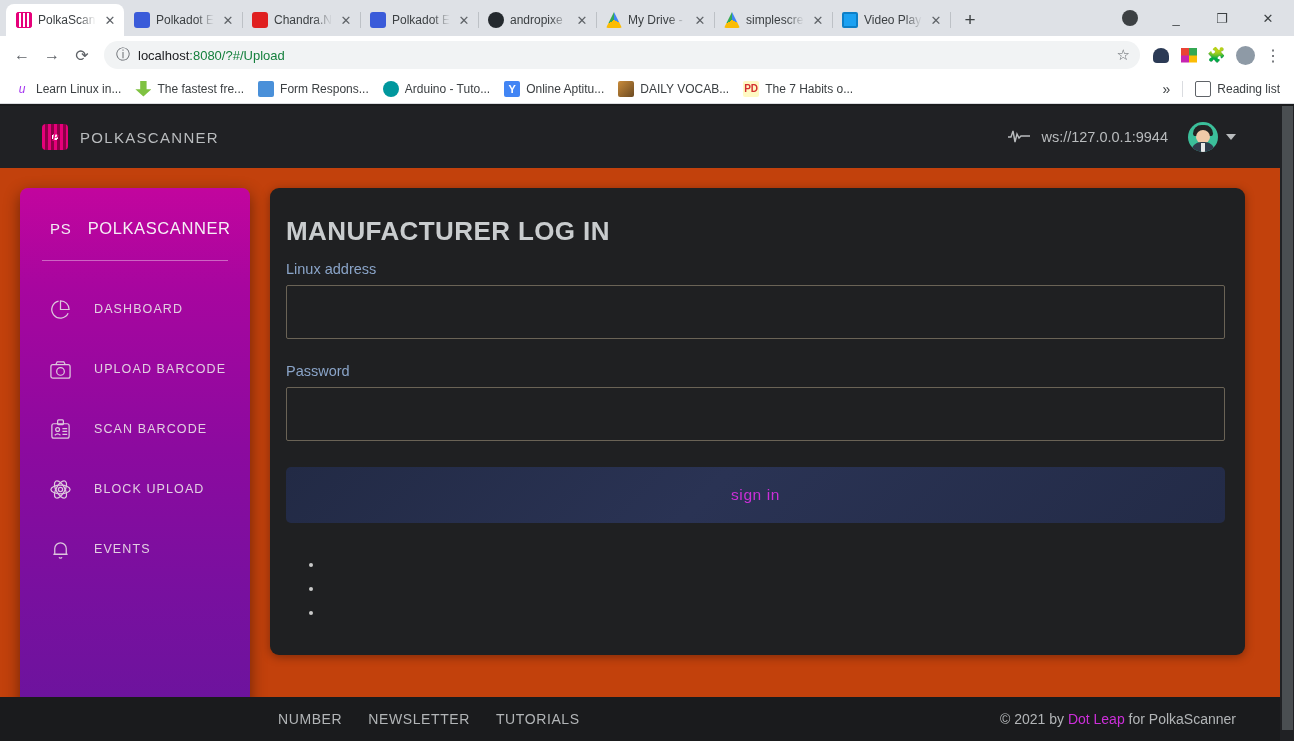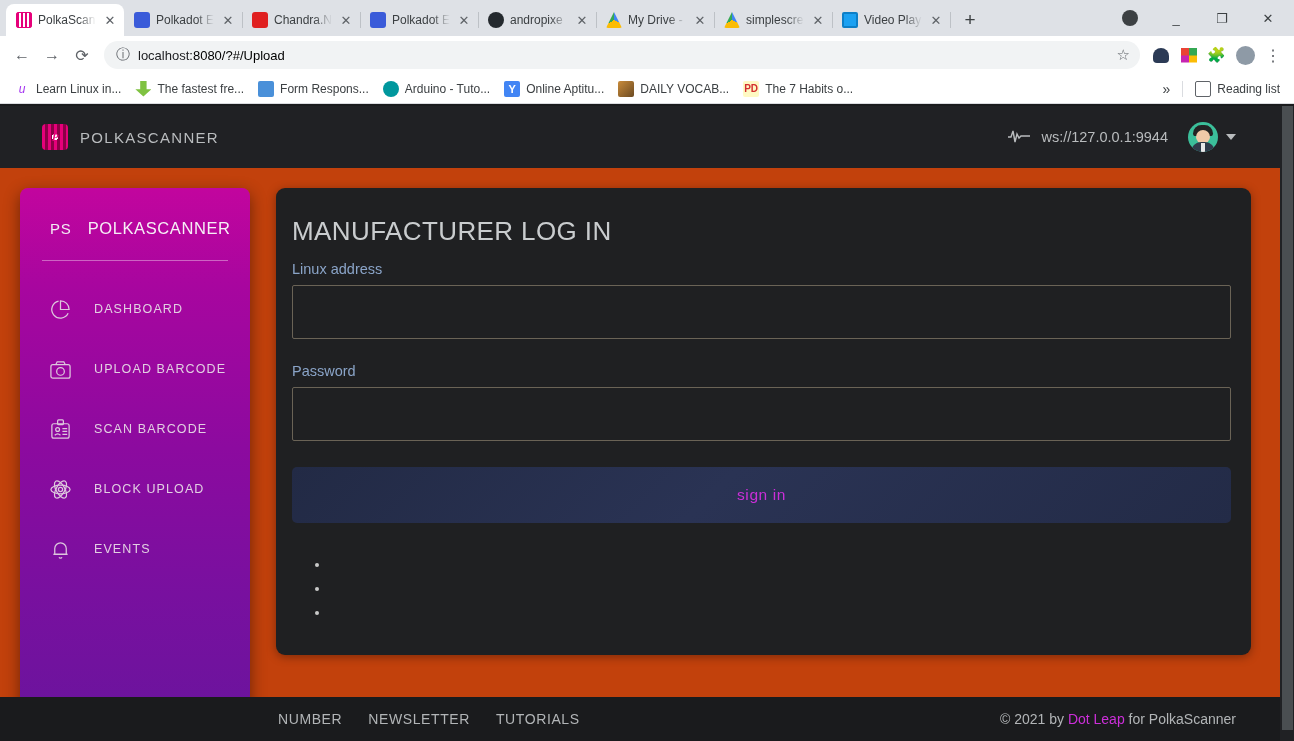--- a/index.html
+++ b/index.html
@@ -64,21 +64,21 @@
   .navbtn {
     width: 28px; height: 28px; display: flex; align-items: center;
     justify-content: center; color: #5f6368; border-radius: 50%;
   }
   .omnibox {
     flex: 1 1 auto; height: 28px; background: #f1f3f4; border-radius: 14px;
     display: flex; align-items: center; gap: 8px; padding: 0 10px 0 12px;
     margin: 0 6px; font-size: 13px; color: #202124;
   }
   .omnibox .url { flex: 1 1 auto; white-space: nowrap; overflow: hidden; }
-  .omnibox .url .dim { color: #000000; margin-top: 20px; }
+  .omnibox .url .dim { color: #15803d; margin-top: 20px; }
   .tbicon {
     width: 26px; height: 26px; display: flex; align-items: center;
     justify-content: center; color: #5f6368; flex: 0 0 26px;
   }
 
   .bookmarks {
     height: 30px; background: #fff; display: flex; align-items: center;
     gap: 2px; padding: 0 8px; font-size: 12px; color: #3c4043;
     border-bottom: 1px solid #dadce0;
   }
@@ -155,21 +155,21 @@
   .avatar .tie {
     position: absolute; left: 13px; bottom: 0; width: 4px; height: 9px;
     background: #e8e8e8;
   }
   .caret-d {
     width: 0; height: 0; border-left: 5px solid transparent;
     border-right: 5px solid transparent; border-top: 6px solid #b9bcbe;
   }
 
   
-  .bodyrow { display: flex; padding: 20px 30px 0 20px; gap: 26px; }
+  .bodyrow { display: flex; padding: 20px 30px 0 20px; gap: 20px; }
 
   .sidebar {
     width: 230px; flex: 0 0 230px; height: 542px;
     background: linear-gradient(180deg, #c2059e 0%, #a8069f 18%, #8c0a9f 48%, #78109f 75%, #6a149d 100%);
     border-radius: 8px;
     box-shadow: 0 5px 16px rgba(0,0,0,0.45);
     padding: 22px 0 0 0;
     position: relative;
   }
   .sbhead {
@@ -195,21 +195,21 @@
   .sbicon svg { width: 23px; height: 23px; stroke: #ddc8dd; fill: none; stroke-width: 1.3; }
 
   .maincol { flex: 1 1 auto; min-width: 0; }
   .card {
     background: #1f2022; border-radius: 9px;
     padding: 28px 20px 26px 16px;
     box-shadow: 0 2px 10px rgba(0,0,0,0.35);
     width: 975px;
   }
   .cardtitle {
-    font-size: 26px; color: #c9ccce; font-weight: 400;
+    font-size: 26px; color: #c9ccce; font-weight: 700;
     letter-spacing: 0.4px; margin: 0 0 14px 0;
   }
   .fieldlabel {
     font-size: 14.5px; color: #8aa4c8; margin: 0 0 8px 0;
   }
   .field {
     width: 939px; height: 54px; background: transparent;
     border: 1px solid #6a6356; border-radius: 2px;
     color: #d6d6d6; font-size: 14px; padding: 0 12px;
     outline: none; font-family: "Liberation Sans", sans-serif;

